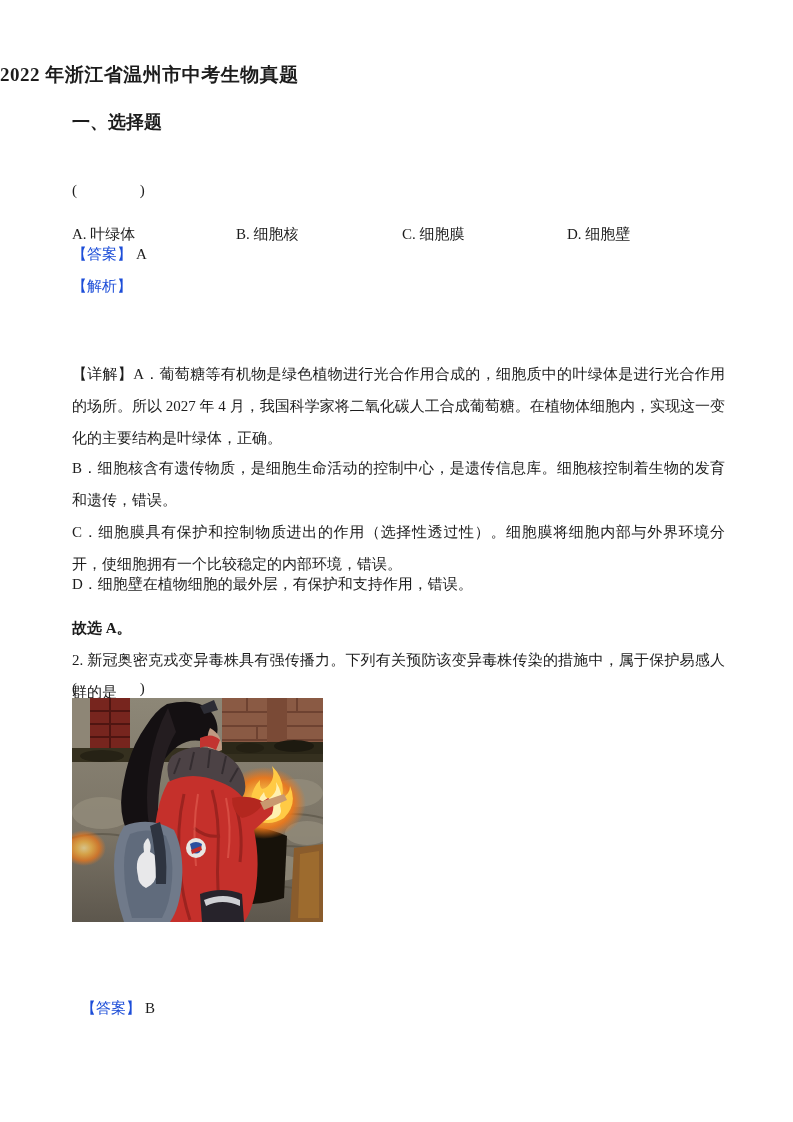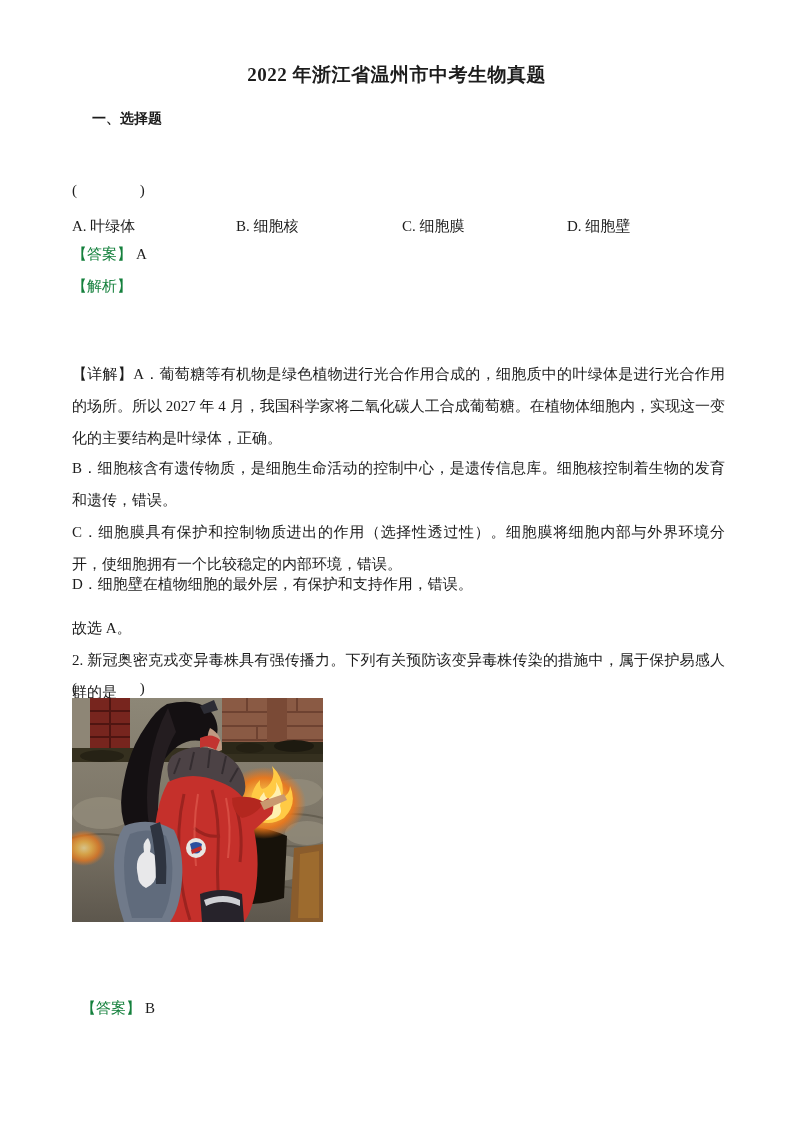--- a/index.html
+++ b/index.html
@@ -7,43 +7,43 @@
     position:relative;
     width:793px;height:1122px;
     background:#ffffff;
     font-family:"Liberation Serif","DejaVu Serif",serif;
     color:#1c1c1c;
     overflow:hidden;
   }
   .abs{position:absolute;}
   .doc-title{
     top:62px;left:0;width:793px;
-    text-align:center;
+    text-align:left;
     font-size:19px;font-weight:bold;
     letter-spacing:0.5px;
   }
   .section-heading{
     top:110px;left:72px;
-    font-size:14px;font-weight:bold;margin-left:20px;
+    font-size:18px;font-weight:bold;
   }
   .para{
     left:72px;width:653px;
     font-size:15px;line-height:32px;
     text-align:justify;
   }
   .oneline{text-align:left;}
   .paren{white-space:pre;font-size:15px;letter-spacing:1px;}
   .options-row{left:72px;width:680px;height:32px;font-size:15px;line-height:32px;}
-  .opt{position:absolute;top:4px;white-space:nowrap;}
+  .opt{position:absolute;top:12px;white-space:nowrap;}
   .opt-a{left:0;}
   .opt-b{left:164px;}
   .opt-c{left:330px;font-family:Liberation Serif, serif;}
   .opt-d{left:495px;}
   .answer-line{left:72px;font-size:15px;line-height:32px;}
-  .marker-blue{color:#15803d;font-family:Liberation Serif, serif;}
+  .marker-blue{color:#1d4ed8;font-family:Liberation Serif, serif;}
   .answer-val{color:#1c1c1c;margin-left:4px;}
   .photo-frame{left:72px;top:698px;width:251px;height:224px;}
   .photo-frame svg{display:block;}
 </style>
 </head>
 <body>
 
 <div class="page">
 
   <div class="abs doc-title">2022 年浙江省温州市中考生物真题</div>
@@ -64,21 +64,21 @@
   </div>
 
   <div class="abs answer-line" style="top:270px;">
     <span class="marker-blue">【解析】</span>
   </div>
 
   <div class="abs para" style="top:358px;">【详解】A．葡萄糖等有机物是绿色植物进行光合作用合成的，细胞质中的叶绿体是进行光合作用的场所。所以 2027 年 4 月，我国科学家将二氧化碳人工合成葡萄糖。在植物体细胞内，实现这一变化的主要结构是叶绿体，正确。</div>
   <div class="abs para" style="top:516px;">C．细胞膜具有保护和控制物质进出的作用（选择性透过性）。细胞膜将细胞内部与外界环境分开，使细胞拥有一个比较稳定的内部环境，错误。</div>
   <div class="abs para" style="top:452px;">B．细胞核含有遗传物质，是细胞生命活动的控制中心，是遗传信息库。细胞核控制着生物的发育和遗传，错误。</div>
   <div class="abs para oneline" style="top:568px;">D．细胞壁在植物细胞的最外层，有保护和支持作用，错误。</div>
-  <div class="abs para oneline" style="top:612px;">故选 A。</div>
+  <div class="abs para oneline" style="top:612px;font-weight:bold;">故选 A。</div>
 
   <div class="abs para" style="top:644px;">2. 新冠奥密克戎变异毒株具有强传播力。下列有关预防该变异毒株传染的措施中，属于保护易感人群的是</div>
   <div class="abs para oneline paren" style="top:672px;">(             )</div>
 
   <div class="abs photo-frame" role="img" aria-label="照片：穿红色外套的女孩在砖石灶台前生火">
     <svg width="251" height="224" viewBox="0 0 251 224" xmlns="http://www.w3.org/2000/svg">
       <defs>
         <radialGradient id="fireGrad" cx="50%" cy="50%" r="50%">
           <stop offset="0%" stop-color="#ffe69a"></stop>
           <stop offset="35%" stop-color="#ffb83d"></stop>

